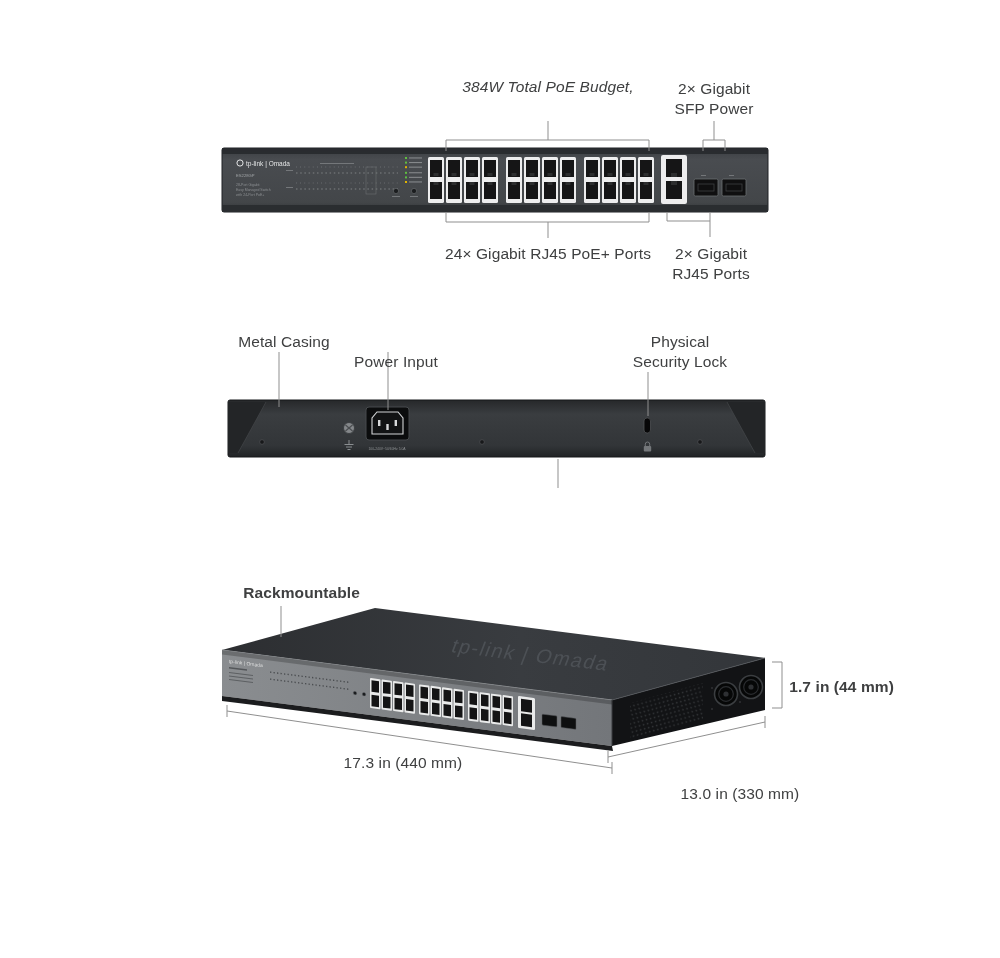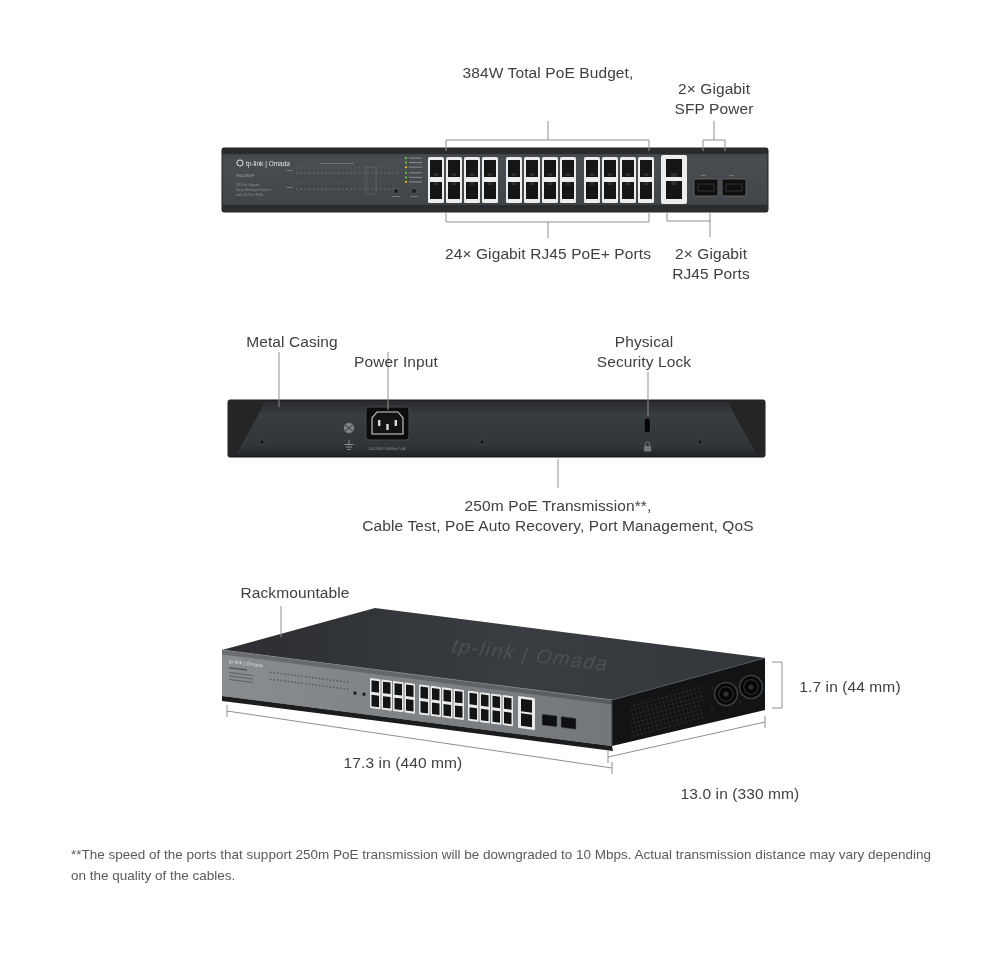--- a/index.html
+++ b/index.html
@@ -1,20 +1,20 @@
 <!DOCTYPE html>
 <html><head>
 <meta charset="utf-8">
 <style>
   html,body{margin:0;padding:0;background:#fff;}
   #canvas{position:relative;width:1000px;height:958px;background:#ffffff;overflow:hidden;
           font-family:"Liberation Sans",sans-serif;}
   #art{position:absolute;left:0;top:0;}
   .label{position:absolute;font-size:15.5px;line-height:20px;color:#3f4041;text-align:center;letter-spacing:.1px;}
-  .label.left{text-align:center;}
+  .label.left{text-align:right;font-weight:bold;}
   .footnote{position:absolute;font-size:13.5px;line-height:21px;color:#595a5c;text-align:left;}
 </style>
 </head>
 <body>
 
 <div id="canvas">
 
 <svg id="art" width="1000" height="958" viewBox="0 0 1000 958">
   <defs>
     <linearGradient id="gFront" x1="0" y1="0" x2="0" y2="1">
@@ -252,53 +252,48 @@
 
     <g stroke="#8f8f8f" stroke-width="1" fill="none">
       <line x1="281" y1="606" x2="281" y2="637"></line>
       <path d="M772,662 H782 V708 H772"></path>
       <path d="M227,705 V717 M612,762 V774 M227,711 L612,768"></path>
       <path d="M608,751 V763 M765,716 V728 M608,757 L765,722"></path>
     </g>
   </g>
 </svg>
 
-<div class="label" style="left:430px;top:63px;width:236px;">
+<div class="label" style="left:430px;top:77px;width:236px;font-style:italic;">
   <div>384W Total PoE Budget,</div>
 </div>
 
 <div class="label" style="left:654px;top:79px;width:120px;">
   <div>2× Gigabit</div>
   <div>SFP Power</div>
 </div>
 
 <div class="label" style="left:398px;top:244px;width:300px;">24× Gigabit RJ45 PoE+ Ports</div>
 
 <div class="label" style="left:651px;top:244px;width:120px;">
   <div>2× Gigabit</div>
   <div>RJ45 Ports</div>
 </div>
 
-<div class="label" style="left:232px;top:332px;width:120px;">Metal Casing</div>
+<div class="label" style="left:224px;top:332px;width:120px;">Metal Casing</div>
 
 <div class="label" style="left:336px;top:352px;width:120px;">Power Input</div>
 
-<div class="label" style="left:584px;top:332px;width:120px;">
+<div class="label" style="left:620px;top:332px;width:120px;">
   <div>Physical</div>
   <div>Security Lock</div>
 </div>
 
-<div class="label" style="left:258px;top:496px;width:600px;">
-  <div>250m PoE Transmission**,</div>
-  <div>Cable Test, PoE Auto Recovery, Port Management, QoS</div>
-</div>
 
 <div class="label left" style="left:230px;top:583px;width:130px;">Rackmountable</div>
 
-<div class="label left" style="left:790px;top:677px;width:120px;">1.7 in (44 mm)</div>
+<div class="label left" style="left:774px;top:677px;width:120px;">1.7 in (44 mm)</div>
 
 <div class="label" style="left:318px;top:753px;width:170px;">17.3 in (440 mm)</div>
 
 <div class="label" style="left:655px;top:784px;width:170px;">13.0  in (330 mm)</div>
 
-<div class="footnote" style="left:71px;top:844px;width:864px;">**The speed of the ports that support 250m PoE transmission will be downgraded to 10 Mbps. Actual transmission distance may vary depending on the quality of the cables.</div>
 
 </div>
 
 </body></html>

